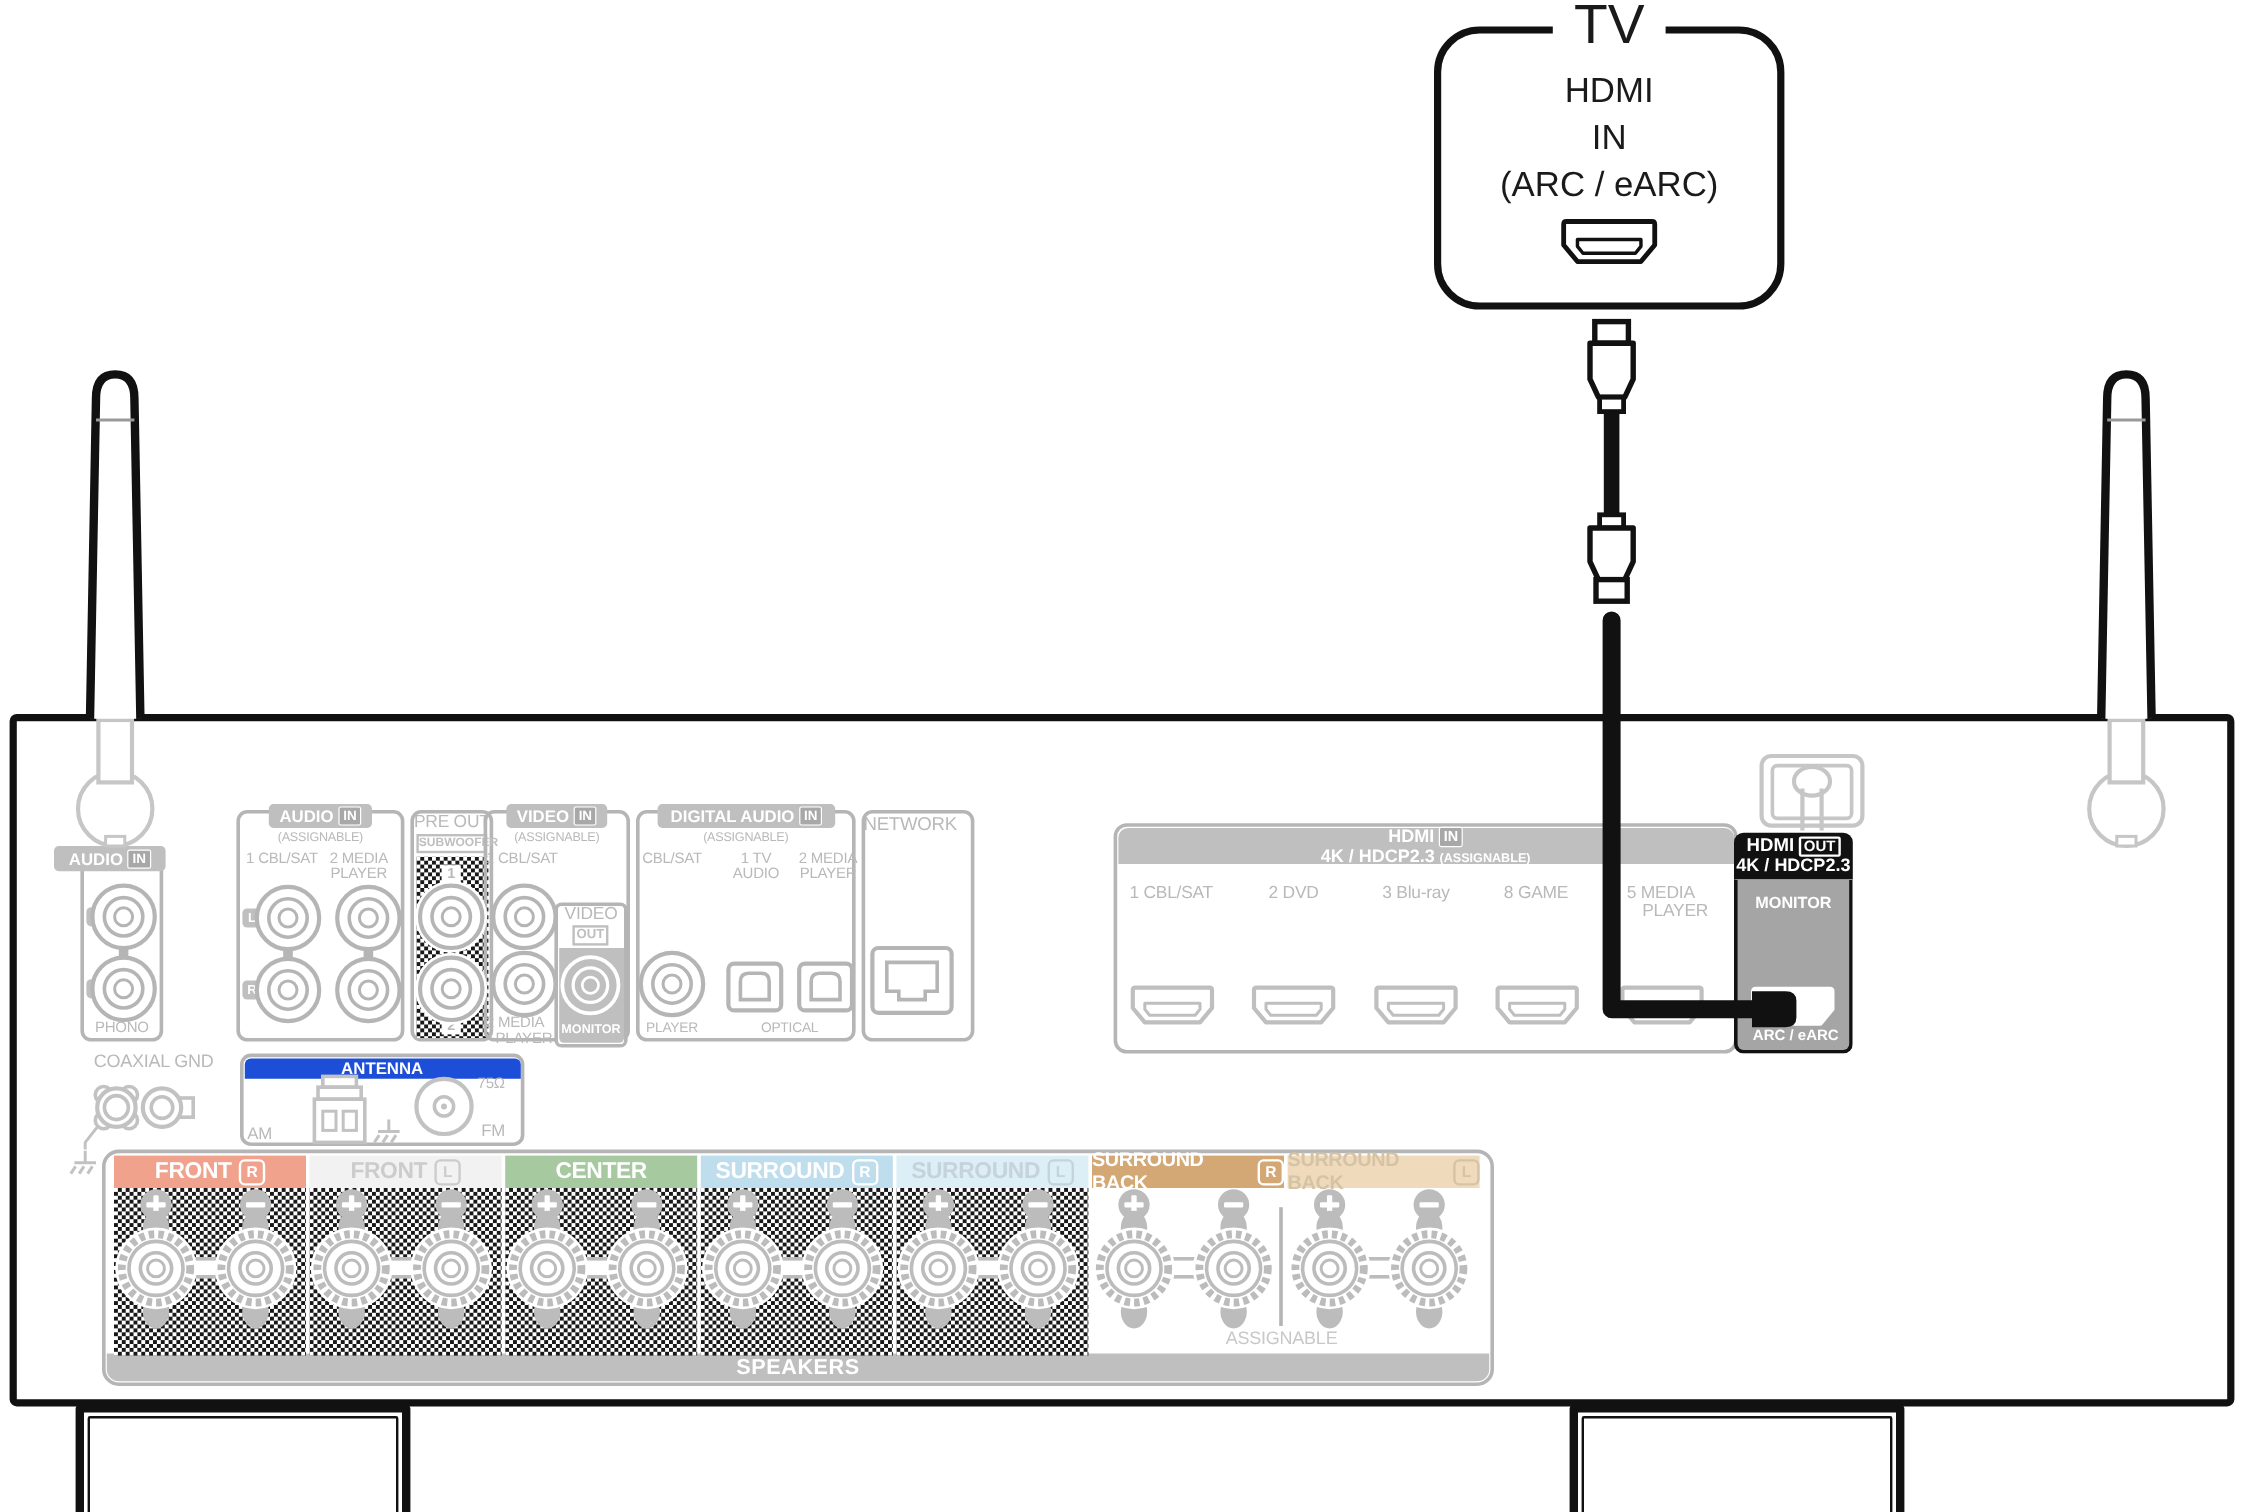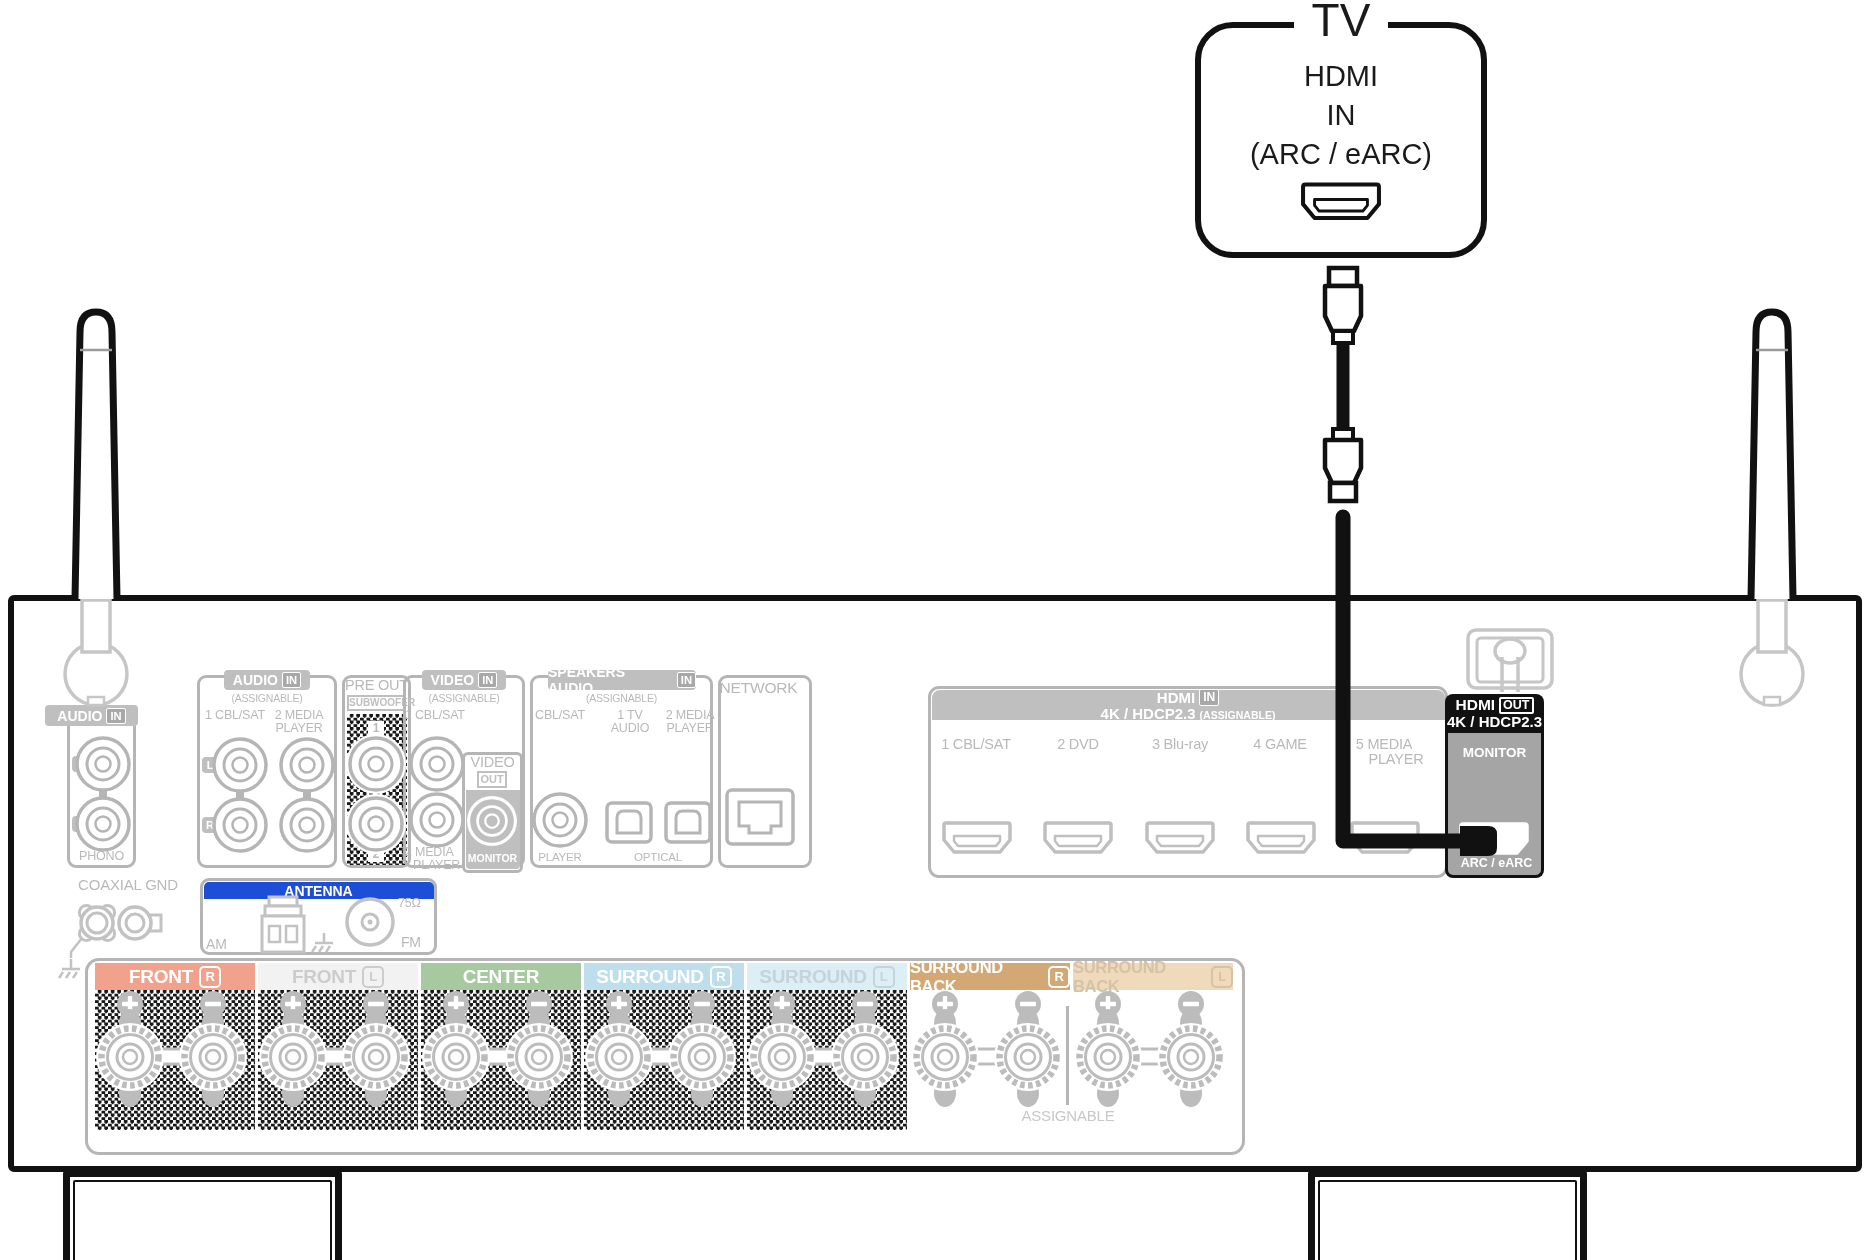--- a/index.html
+++ b/index.html
@@ -88,21 +88,21 @@
   <div class="glabel" style="left:405px;top:845px;width:66px;font-size:12.5px;">2 MEDIA</div>
   <div class="glabel" style="left:413px;top:858px;width:66px;font-size:12.5px;">PLAYER</div>
   <div class="gbox" style="left:462px;top:752px;width:61px;height:121px;border-width:3px;border-radius:6px;box-sizing:border-box;background:#fff;"></div>
   <div class="glabel ctr" style="left:462px;top:754px;width:61px;font-size:14.5px;">VIDEO</div>
   <div class="ochip" style="position:absolute;left:477px;top:771px;width:30px;text-align:center;font-size:11px;box-sizing:border-box;">OUT</div>
   <div class="abs" style="left:465.5px;top:790px;width:54px;height:79px;background:#bfbfbf;border-radius:0 0 4px 4px;"></div>
   <div class="abs ctr" style="left:463px;top:852px;width:59px;font-size:10.5px;font-weight:bold;color:#fff;">MONITOR</div>
 
   <div class="gbox" style="left:530px;top:675px;width:183px;height:193px;box-sizing:border-box;"></div>
   <div class="badge" style="left:548px;top:670px;width:148px;height:20px;font-size:14px;">
-    <span>SPEAKERS AUDIO</span>
+    <span>DIGITAL AUDIO</span>
       <span class="chip">IN</span>
   </div>
   <div class="glabel ctr" style="left:530px;top:692px;width:183px;font-size:10.5px;">(ASSIGNABLE)</div>
   <div class="glabel ctr" style="left:532px;top:708px;width:56px;font-size:12.5px;">CBL/SAT</div>
   <div class="glabel ctr" style="left:602px;top:708px;width:56px;font-size:12.5px;">1 TV</div>
   <div class="glabel ctr" style="left:602px;top:721px;width:56px;font-size:12.5px;">AUDIO</div>
   <div class="glabel ctr" style="left:662px;top:708px;width:56px;font-size:12.5px;">2 MEDIA</div>
   <div class="glabel ctr" style="left:662px;top:721px;width:56px;font-size:12.5px;">PLAYER</div>
   <div class="glabel ctr" style="left:532px;top:851px;width:56px;font-size:11.5px;">PLAYER</div>
   <div class="glabel ctr" style="left:628px;top:851px;width:60px;font-size:11.5px;">OPTICAL</div>
@@ -126,38 +126,41 @@
         <span class="chip">IN</span>
     </div>
     <div style="display:flex;align-items:baseline;gap:4px;font-weight:bold;color:#fff;font-size:15px;">
       <span>4K / HDCP2.3</span>
       <span style="font-size:10.5px;">(ASSIGNABLE)</span>
     </div>
   </div>
   <div class="glabel ctr" style="left:926px;top:736px;width:100px;font-size:14.5px;">1 CBL/SAT</div>
   <div class="glabel ctr" style="left:1028px;top:736px;width:100px;font-size:14.5px;">2 DVD</div>
   <div class="glabel ctr" style="left:1130px;top:736px;width:100px;font-size:14.5px;">3 Blu-ray</div>
-  <div class="glabel ctr" style="left:1230px;top:736px;width:100px;font-size:14.5px;">4 GAME</div>
+  <div class="glabel ctr" style="left:1230px;top:736px;width:100px;font-size:14.5px;">8 GAME</div>
   <div class="glabel ctr" style="left:1334px;top:736px;width:100px;font-size:14.5px;">5 MEDIA</div>
   <div class="glabel ctr" style="left:1346px;top:751px;width:100px;font-size:14.5px;">PLAYER</div>
 
   <div class="abs" style="left:1445px;top:694px;width:99px;height:39px;background:#111;border-radius:8px 8px 0 0;
               display:flex;flex-direction:column;align-items:center;justify-content:center;line-height:1.05;z-index:2;">
     <div style="display:flex;align-items:center;gap:4px;font-weight:bold;color:#fff;font-size:15.5px;">
       <span>HDMI</span>
         <span style="border:2px solid #fff;padding:0 2px;font-size:12.5px;border-radius:2px;">OUT</span>
     </div>
     <div style="font-weight:bold;color:#fff;font-size:15px;">4K / HDCP2.3</div>
   </div>
   <div class="abs" style="left:1445px;top:733px;width:99px;height:145px;background:#a5a5a5;border:3.5px solid #111;
               border-top:none;border-radius:0 0 8px 8px;box-sizing:border-box;z-index:2;"></div>
   <div class="abs ctr" style="left:1445px;top:745px;width:99px;font-weight:bold;color:#fff;font-size:13.5px;z-index:2;">MONITOR</div>
   <div class="abs ctr" style="left:1445px;top:856px;width:103px;font-weight:bold;color:#fff;font-size:12.5px;z-index:2;">ARC / eARC</div>
 
   <div class="gbox" style="left:85px;top:958px;width:1160px;height:197px;border-radius:14px;box-sizing:border-box;"></div>
+  <div class="abs ctr" style="left:89px;top:1128px;width:1152px;height:23px;background:#bfbfbf;border-radius:0 0 10px 10px;">
+    <span style="font-weight:bold;color:#fff;font-size:18px;line-height:23px;letter-spacing:0.5px;">SPEAKERS</span>
+  </div>
 
   <div class="dots abs" style="left:95px;top:990px;width:160px;height:140px;"></div>
   <div class="dots abs" style="left:258px;top:990px;width:160px;height:140px;"></div>
   <div class="dots abs" style="left:421px;top:990px;width:160px;height:140px;"></div>
   <div class="dots abs" style="left:584px;top:990px;width:160px;height:140px;"></div>
   <div class="dots abs" style="left:747px;top:990px;width:160px;height:140px;"></div>
 
   <div class="sphead" style="left: 95px; background: rgb(240, 162, 141); color: rgb(255, 255, 255);">
     <span>FRONT</span>
     <span class="chbadge">R</span>

